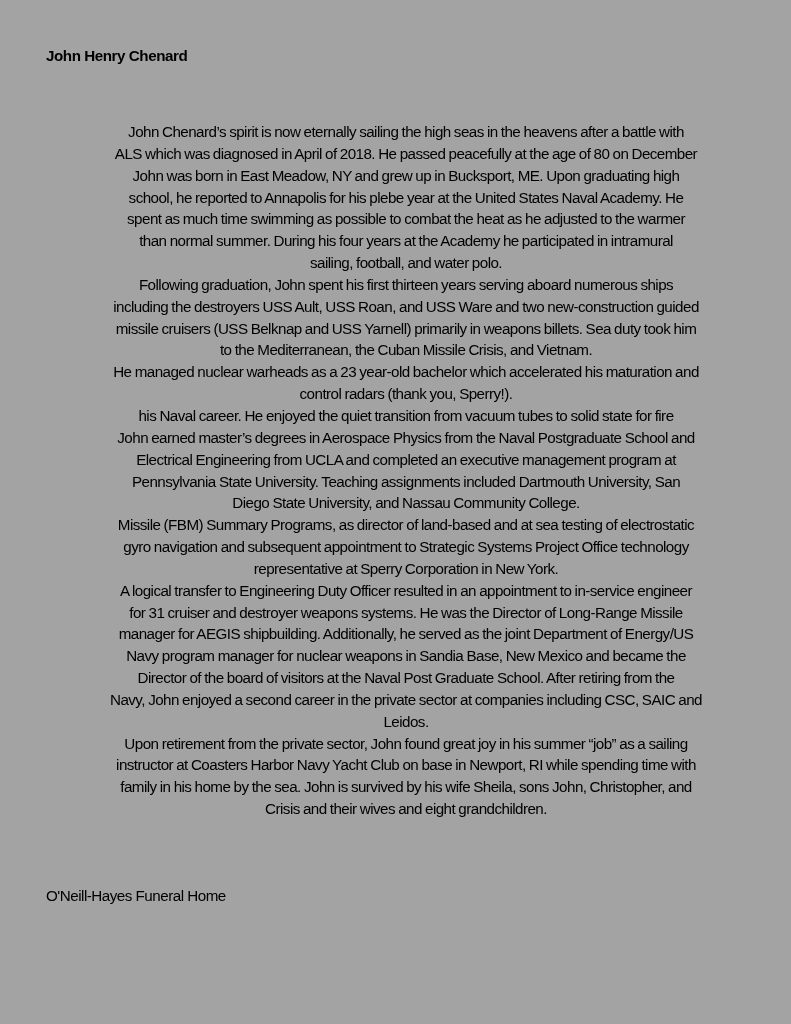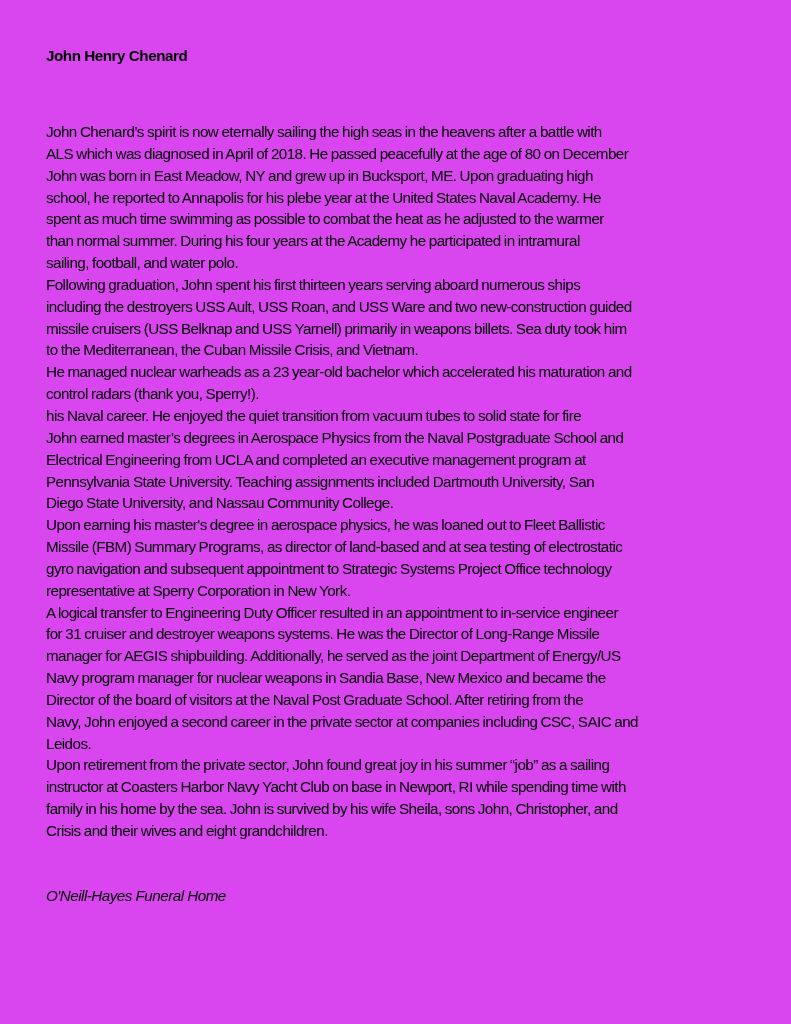--- a/index.html
+++ b/index.html
@@ -13,54 +13,54 @@
       position: relative;
       overflow: hidden;
       font-family: "Liberation Sans", sans-serif;
       color: #000000;
     }
     .page {
       position: absolute;
       left: 0; top: 0;
       width: 791px;
       height: 1024px;
-      background: #d946ef;
+      background: #a3a3a3;
     }
     .title {
       position: absolute;
       left: 46px;
       top: 47px;
       font-size: 15.2px;
       font-weight: bold;
       letter-spacing: -0.45px;
       white-space: nowrap;
       margin: 0;
     }
     .body-text {
       position: absolute;
       left: 46px;
       top: 121px;
       width: 720px;
       margin: 0;
+      text-align: center;
     }
     .line {
       display: block;
       font-size: 15.2px;
       line-height: 21.85px;
       height: 21.85px;
       white-space: nowrap;
       letter-spacing: -0.55px;
       word-spacing: -0.5px;
     }
     .signature {
       position: absolute;
       left: 46px;
       top: 887px;
       font-size: 15.2px;
-      font-style: italic;
       letter-spacing: -0.5px;
       white-space: nowrap;
       margin: 0;
     }
   </style>
 </head>
 <body>
 
 <div class="page">
   <h1 class="title">John Henry Chenard</h1>
@@ -77,21 +77,20 @@
     <span class="line">including the destroyers USS Ault, USS Roan, and USS Ware and two new-construction guided</span>
     <span class="line">missile cruisers (USS Belknap and USS Yarnell) primarily in weapons billets. Sea duty took him</span>
     <span class="line">to the Mediterranean, the Cuban Missile Crisis, and Vietnam.</span>
     <span class="line">He managed nuclear warheads as a 23 year-old bachelor which accelerated his maturation and</span>
     <span class="line">control radars (thank you, Sperry!).</span>
     <span class="line">his Naval career. He enjoyed the quiet transition from vacuum tubes to solid state for fire</span>
     <span class="line">John earned master’s degrees in Aerospace Physics from the Naval Postgraduate School and</span>
     <span class="line">Electrical Engineering from UCLA and completed an executive management program at</span>
     <span class="line">Pennsylvania State University. Teaching assignments included Dartmouth University, San</span>
     <span class="line">Diego State University, and Nassau Community College.</span>
-    <span class="line">Upon earning his master's degree in aerospace physics, he was loaned out to Fleet Ballistic</span>
     <span class="line">Missile (FBM) Summary Programs, as director of land-based and at sea testing of electrostatic</span>
     <span class="line">gyro navigation and subsequent appointment to Strategic Systems Project Office technology</span>
     <span class="line">representative at Sperry Corporation in New York.</span>
     <span class="line">A logical transfer to Engineering Duty Officer resulted in an appointment to in-service engineer</span>
     <span class="line">for 31 cruiser and destroyer weapons systems. He was the Director of Long-Range Missile</span>
     <span class="line">manager for AEGIS shipbuilding. Additionally, he served as the joint Department of Energy/US</span>
     <span class="line">Navy program manager for nuclear weapons in Sandia Base, New Mexico and became the</span>
     <span class="line">Director of the board of visitors at the Naval Post Graduate School. After retiring from the</span>
     <span class="line">Navy, John enjoyed a second career in the private sector at companies including CSC, SAIC and</span>
     <span class="line">Leidos.</span>

